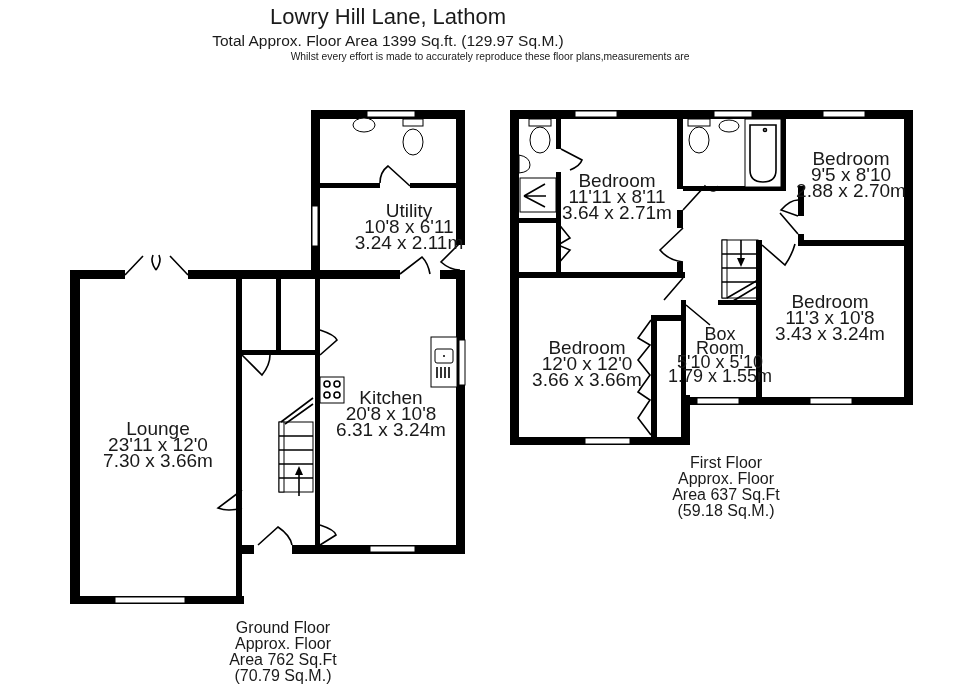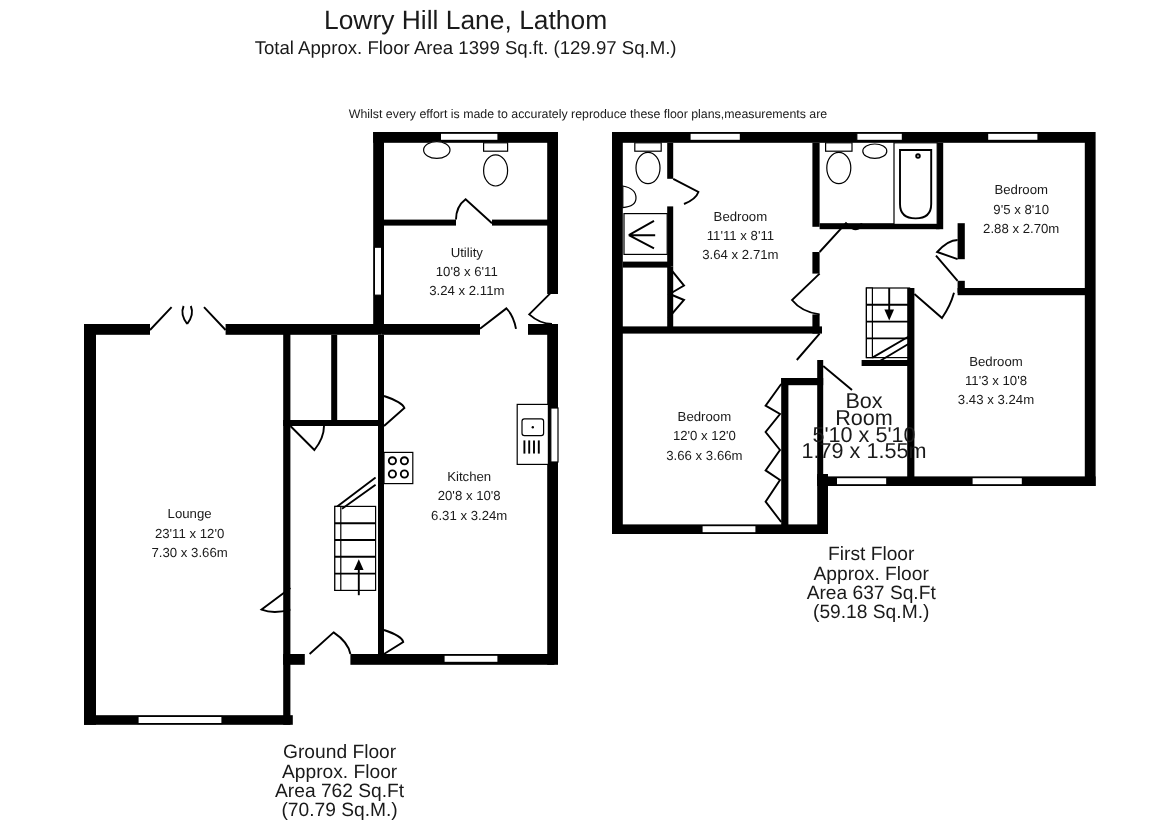--- a/index.html
+++ b/index.html
@@ -1,26 +1,26 @@
 <!DOCTYPE html>
 <html><head>
 <meta charset="utf-8">
 <style>
   html, body { margin:0; padding:0; background:#ffffff; }
   body { width:980px; height:692px; position:relative; overflow:hidden; font-family:"Liberation Sans", sans-serif; color:#1a1a1a; }
   .hdr { position:absolute; left:0; width:776px; text-align:center; }
   #title { top:4px; font-size:22px; }
   #subtitle { top:32px; font-size:15.5px; }
-  #disclaimer { top:51px; font-size:10.3px; line-height:12.5px; width:420px; left:280px;margin-top:39px; }
+  #disclaimer { top:51px; font-size:10.3px; line-height:12.5px; width:420px; left:280px; }
   svg { position:absolute; left:0; top:0; }
   .wall { fill:#000; }
   .thin { stroke:#000; stroke-width:1.6; fill:none; }
   .thinf { stroke:#000; stroke-width:1; fill:#fff; }
   .win { fill:#fff; stroke:#000; stroke-width:1; }
-  .lbl { position:absolute; text-align:center; font-size:11px; line-height:16px; transform:translateX(-50%); white-space:nowrap; }
+  .lbl { position:absolute; text-align:center; font-size:19px; line-height:16px; transform:translateX(-50%); white-space:nowrap; }
   .floorlbl { position:absolute; text-align:center; font-size:16px; line-height:16px; transform:translateX(-50%); white-space:nowrap; }
 </style>
 </head>
 <body>
 
 <div id="title" class="hdr">Lowry Hill Lane, Lathom</div>
 <div id="subtitle" class="hdr">Total Approx. Floor Area 1399 Sq.ft. (129.97 Sq.M.)</div>
 <div id="disclaimer" class="hdr">
   <div>Whilst every effort is made to accurately reproduce these floor plans,measurements are</div>
 </div>
@@ -189,21 +189,21 @@
 <div class="lbl" style="left:158px; top:421px;">
   <div>Lounge</div>
   <div>23'11 x 12'0</div>
   <div>7.30 x 3.66m</div>
 </div>
 <div class="lbl" style="left:391px; top:390px;">
   <div>Kitchen</div>
   <div>20'8 x 10'8</div>
   <div>6.31 x 3.24m</div>
 </div>
-<div class="lbl" style="left:389px; top:203px;">
+<div class="lbl" style="left:409px; top:203px;">
   <div>Utility</div>
   <div>10'8 x 6'11</div>
   <div>3.24 x 2.11m</div>
 </div>
 
 <div class="lbl" style="left:617px; top:173px;">
   <div>Bedroom</div>
   <div>11'11 x 8'11</div>
   <div>3.64 x 2.71m</div>
 </div>

